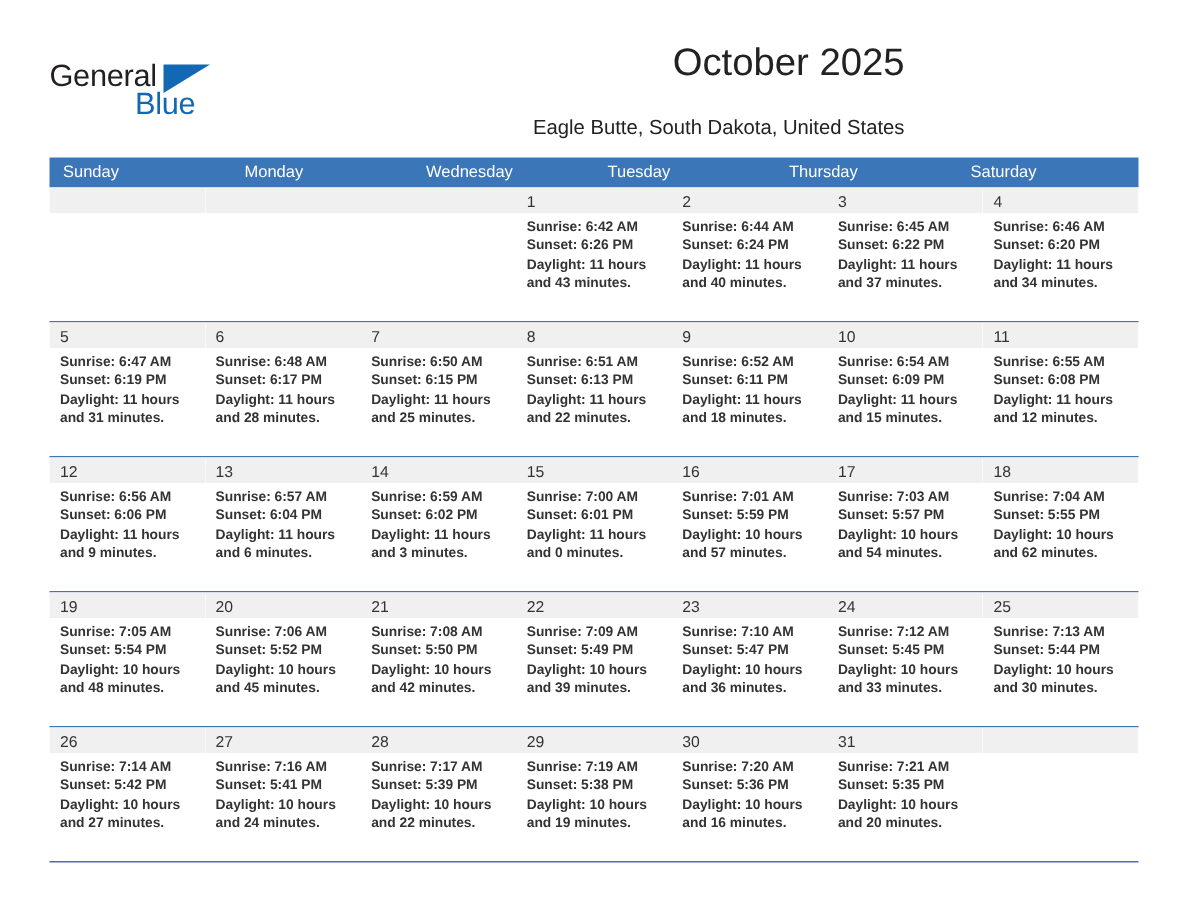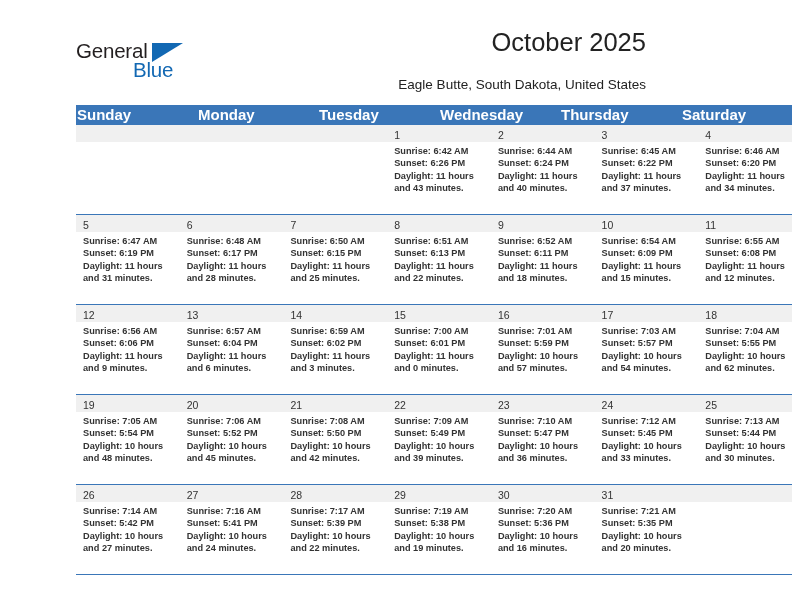--- a/index.html
+++ b/index.html
@@ -12,21 +12,20 @@
     height: 612px;
     font-family: "Liberation Sans", sans-serif;
     color: #000000;
     overflow: hidden;
   }
   .page {
     position: relative;
     width: 638px;
     height: 612px;
     box-sizing: border-box;
-    margin-left: 43px;
   }
 
   
   .header {
     position: absolute;
     left: 0; right: 0; top: 0;
     height: 100px;
   }
   .logo {
     position: absolute;
@@ -89,27 +88,26 @@
     width: 726px;
   }
   .dow-row {
     display: flex;
     background: #3a76b8;
     height: 20px;
   }
   .dow-cell {
     flex: 1 1 0;
     color: #ffffff;
-    font-size: 15px;
+    font-size: 11px;
     line-height: 20px;
-    padding-left: 1px;
+    padding-left: 9px;
     box-sizing: border-box;
     white-space: nowrap;
     overflow: hidden;
-    font-weight: bold;
   }
   .week-row {
     display: flex;
     height: 90px;
     border-bottom: 1.5px solid #3a76b8;
     box-sizing: border-box;
   }
   .week-row:last-child {
     border-bottom: 1.5px solid #3a76b8;
   }
@@ -159,22 +157,22 @@
     </div>
 
     <div class="title">October 2025</div>
     <div class="subtitle">Eagle Butte, South Dakota, United States</div>
   </div>
 
   <div class="calendar">
     <div class="dow-row">
         <div class="dow-cell">Sunday</div>
         <div class="dow-cell">Monday</div>
+        <div class="dow-cell">Wednesday</div>
         <div class="dow-cell">Tuesday</div>
-        <div class="dow-cell">Wednesday</div>
         <div class="dow-cell">Thursday</div>
         <div class="dow-cell">Saturday</div>
       </div>
     <div>
         <div class="week-row">
           <div class="day-cell empty">
             <div class="day-num-band"><span class="day-num"></span></div>
             <div class="day-body">
               <div class="day-line"></div>
               <div class="day-line"></div>

